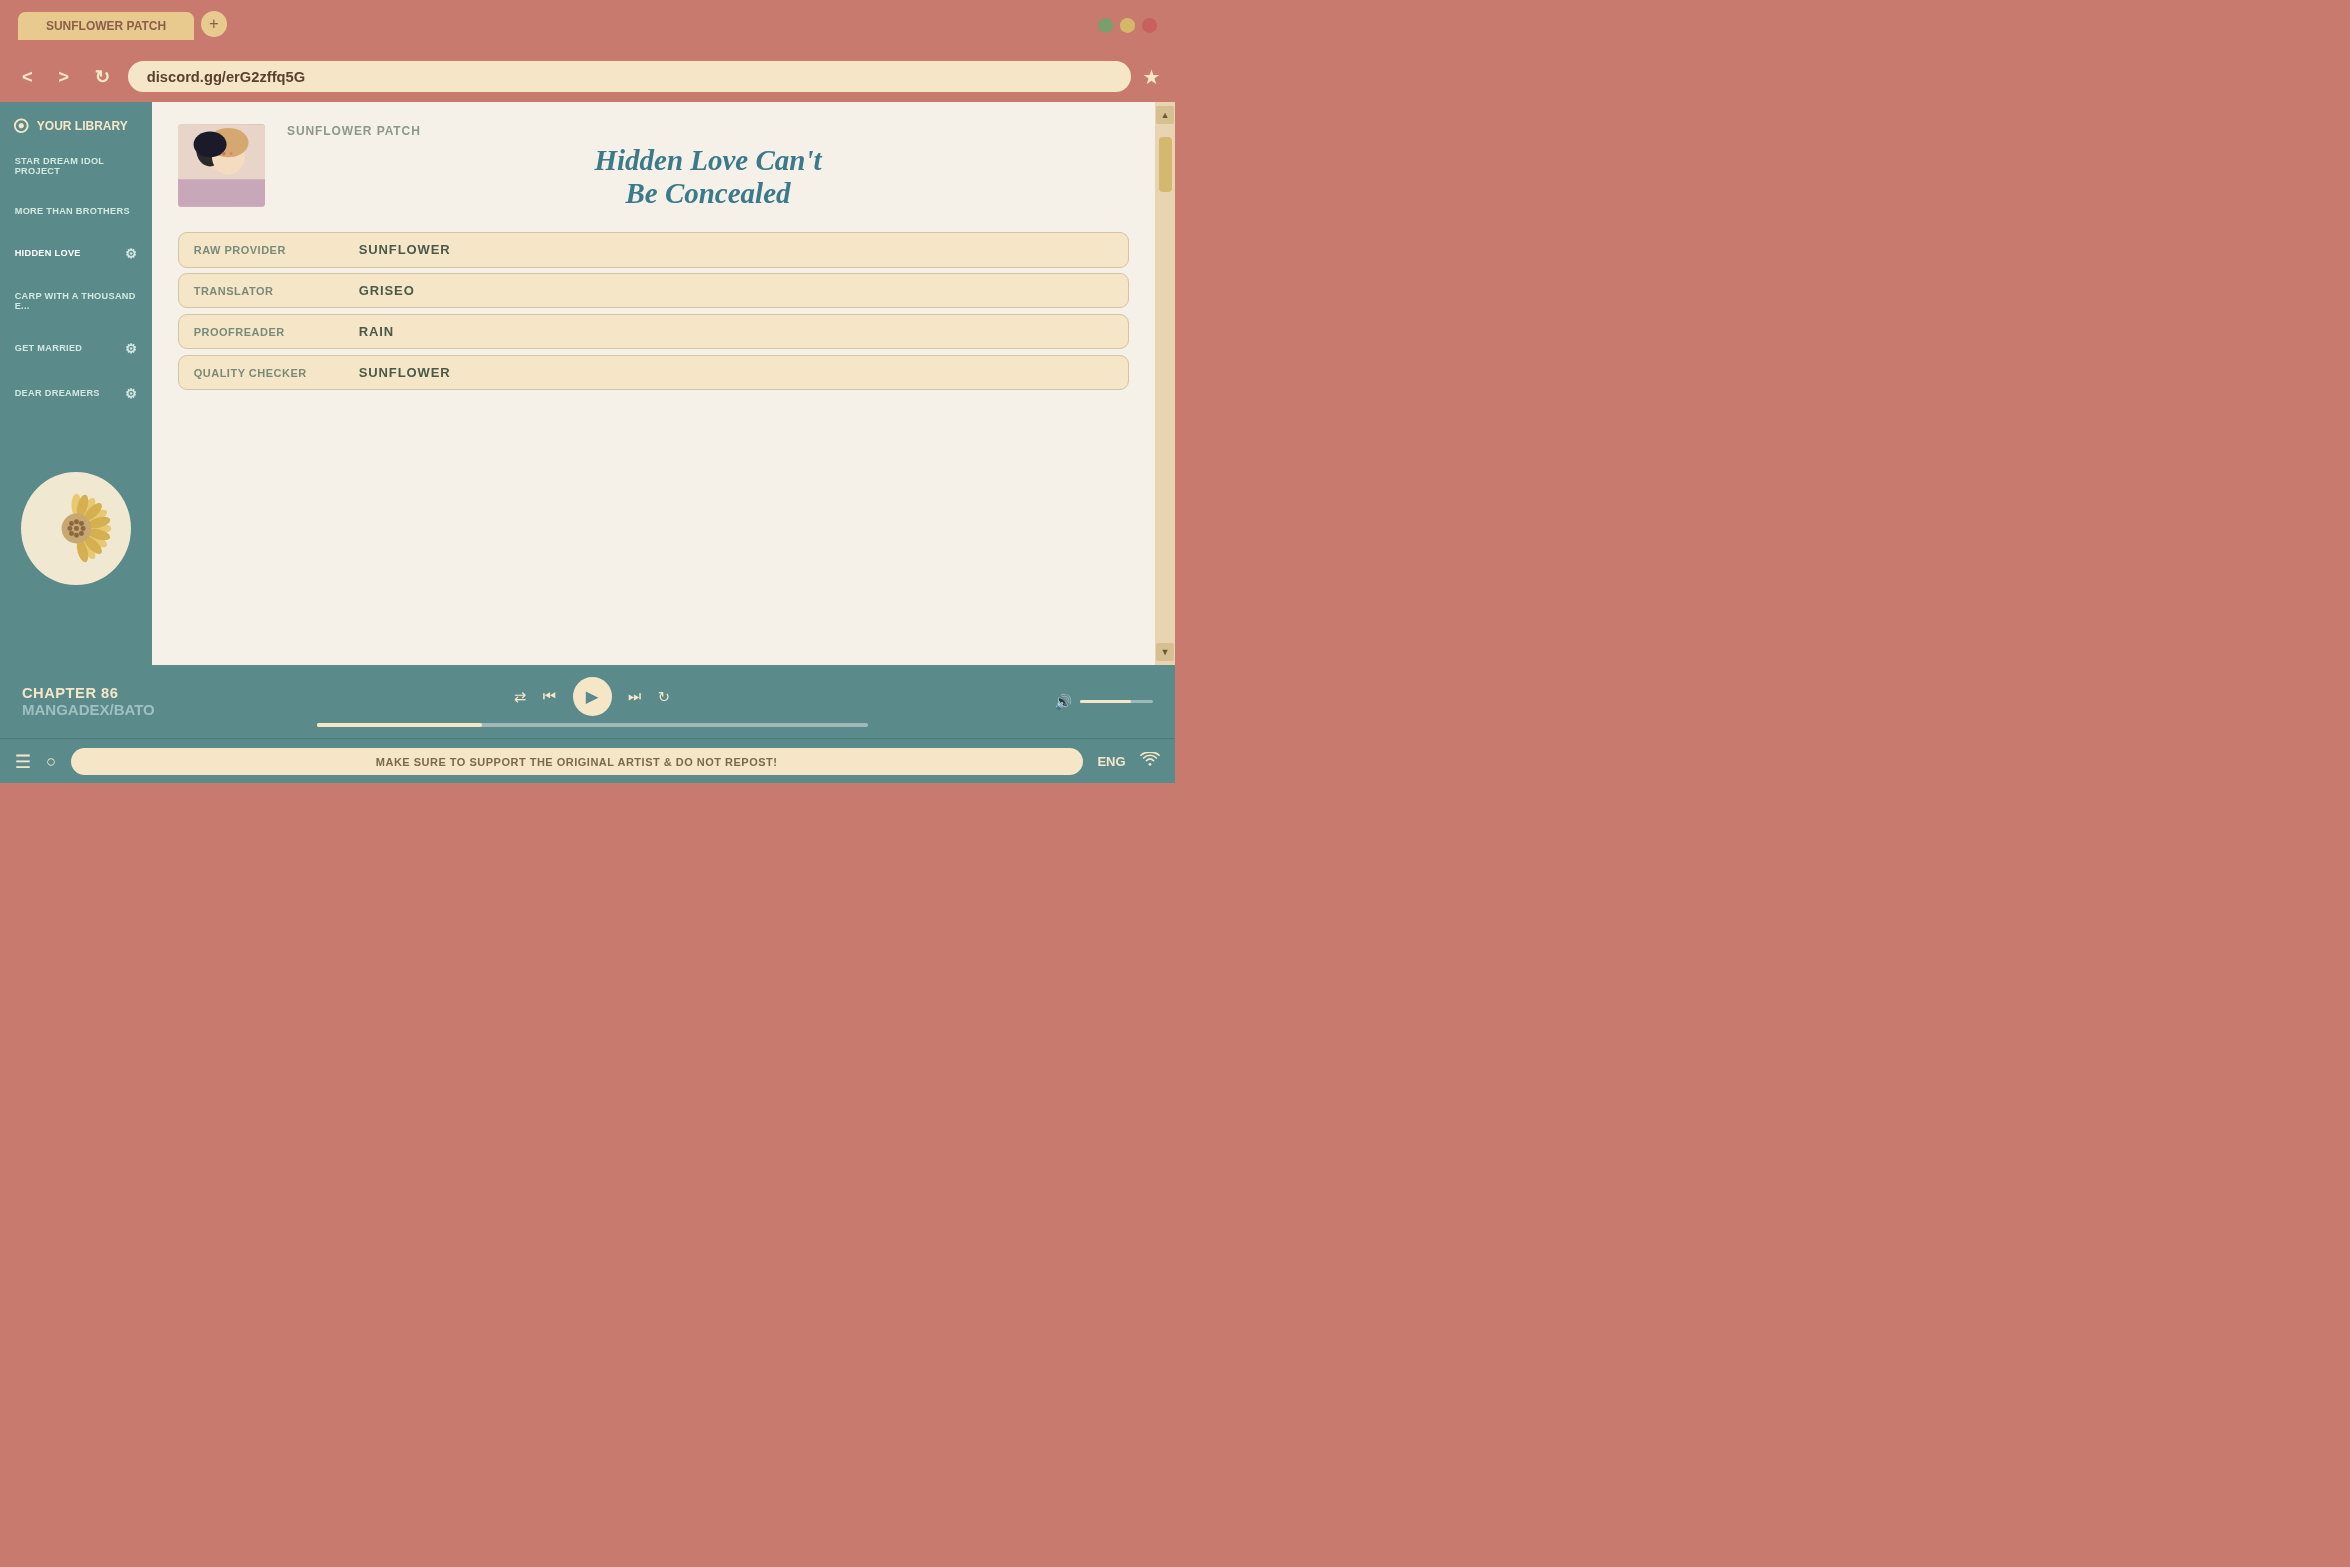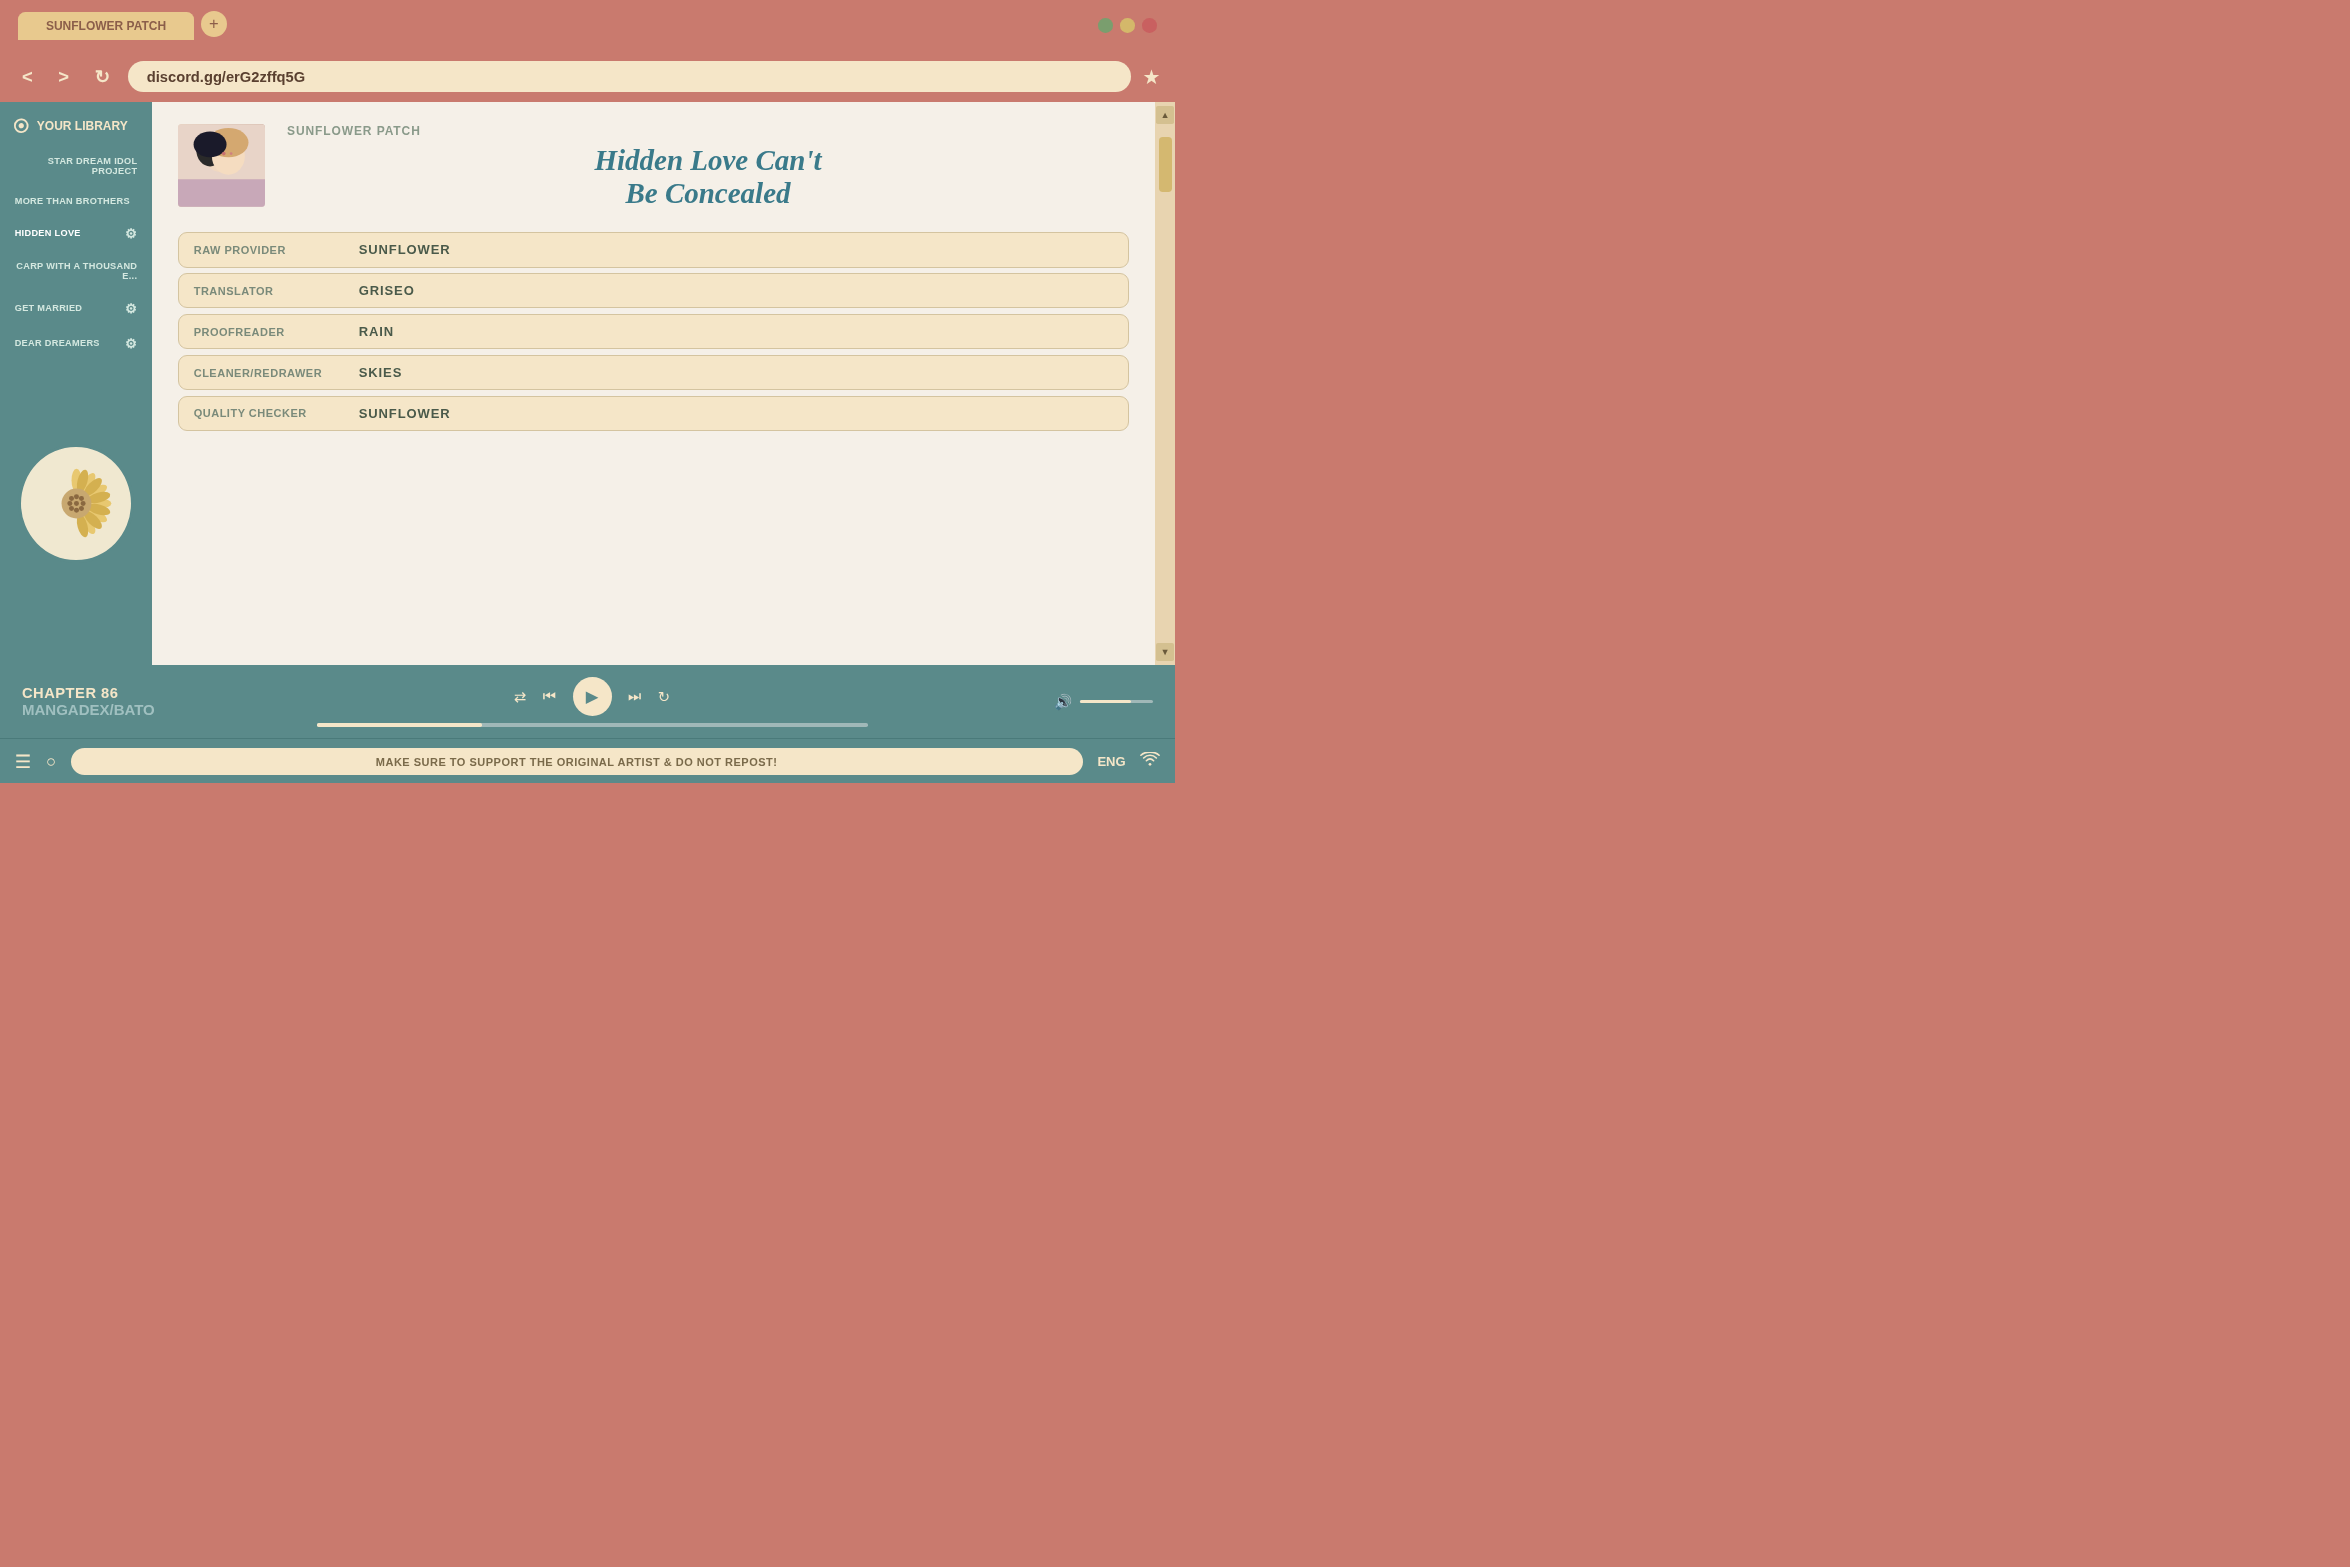--- a/index.html
+++ b/index.html
@@ -123,23 +123,22 @@
       font-weight: bold;
       font-size: 12px;
     }
     .library-icon {
       font-size: 16.5px;
       color: #f5e6c8;
     }
     .sidebar-items {
       display: flex;
       flex-direction: column;
-      gap: 9px;
+      gap: 19px;
       padding: 0 9.2px;
-      text-align: right;
     }
     .sidebar-item {
       color: #d4e8e0;
       font-size: 9.2px;
       font-weight: bold;
       padding: 5.5px 5.5px;
       display: flex;
       align-items: center;
       justify-content: space-between;
       cursor: pointer;
@@ -543,24 +542,20 @@
         <span class="credit-label">RAW PROVIDER</span>
         <span class="credit-value">SUNFLOWER</span>
       </div>
       <div class="credit-row">
         <span class="credit-label">TRANSLATOR</span>
         <span class="credit-value">GRISEO</span>
       </div>
       <div class="credit-row">
         <span class="credit-label">PROOFREADER</span>
         <span class="credit-value">RAIN</span>
-      </div>
-      <div class="credit-row">
-        <span class="credit-label">CLEANER/REDRAWER</span>
-        <span class="credit-value">SKIES</span>
       </div>
       <div class="credit-row">
         <span class="credit-label">QUALITY CHECKER</span>
         <span class="credit-value">SUNFLOWER</span>
       </div>
     </div>
   </div>
 
   <div class="scrollbar-area">
     <div class="scroll-btn">▲</div>

